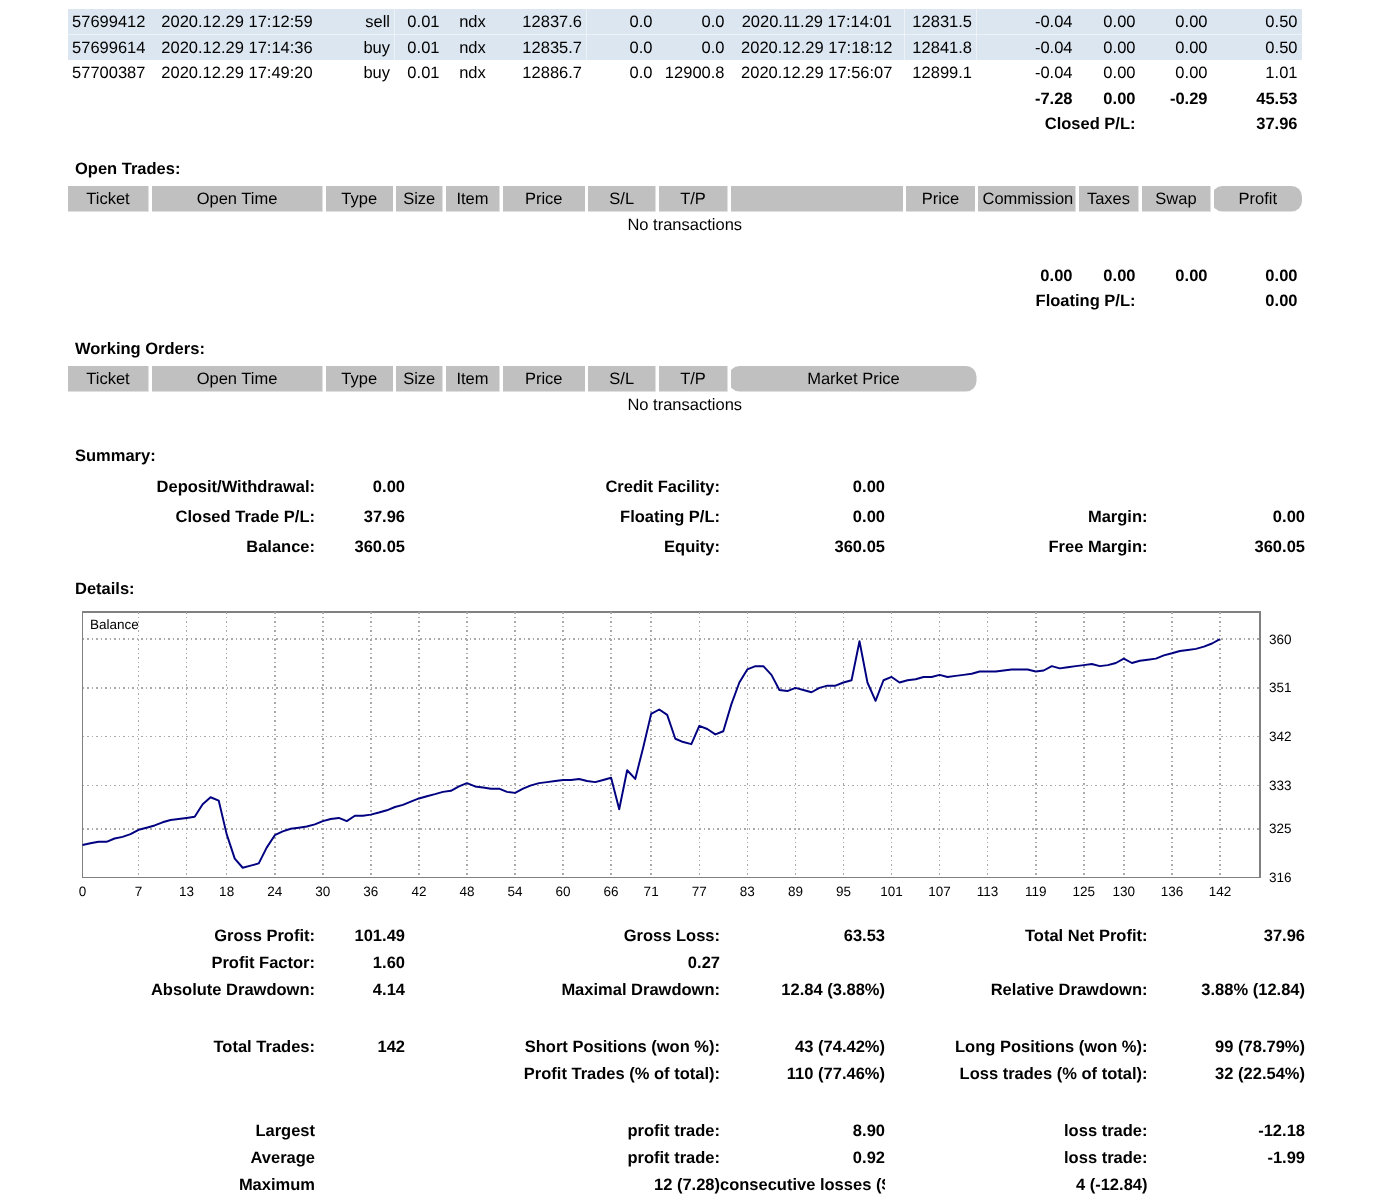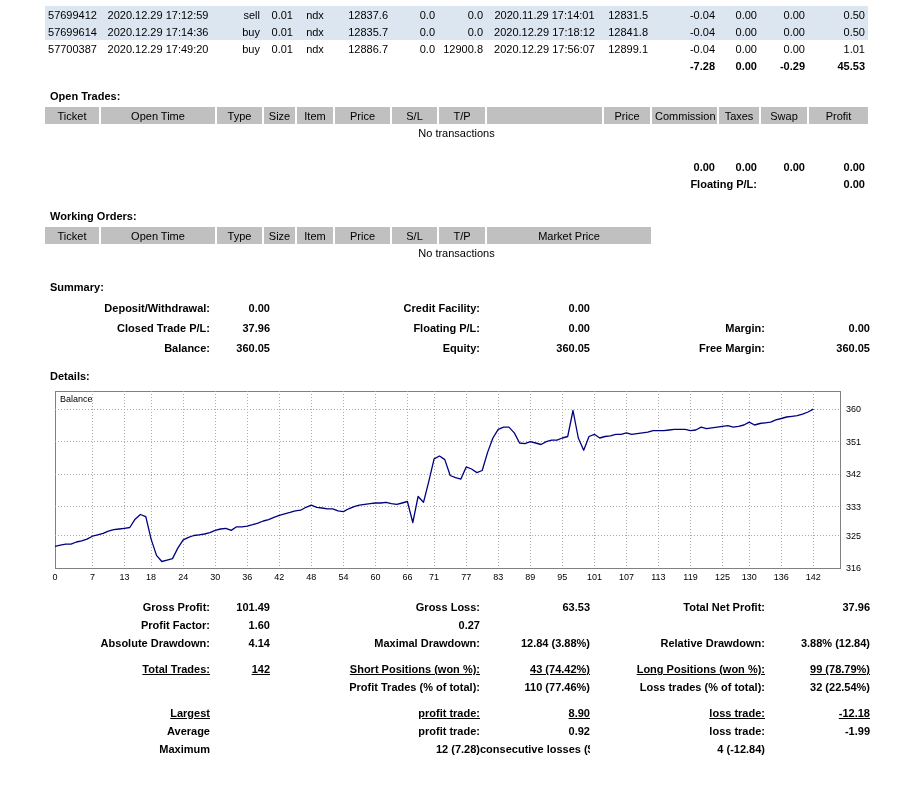--- a/index.html
+++ b/index.html
@@ -2,32 +2,32 @@
 <html style="--header-bg: #c0c0c0; --row-alt: #dce6f0;"><head>
 <meta charset="utf-8">
 <style>
   html,body{margin:0;padding:0;background:#fff;}
   body{font-family:"Liberation Sans", sans-serif; font-size:11px; color:#000;}
   .page{width:920px;height:799px;position:relative;overflow:hidden;background:#fff;}
   .content{padding:6px 0 9px 45px;}
   table.tt{border-collapse:collapse;table-layout:fixed;width:823px;}
   table.tt td, table.tt th{padding:1px 3px;height:15px;overflow:hidden;white-space:nowrap;font-size:11px;}
   table.tt th{background:var(--header-bg,#c0c0c0);border-right:2px solid #fff;font-weight:normal;text-align:center;}
-  table.tt th:last-child{border-right:none;}
+  table.tt th:last-child{border-right:none;border-radius:7px;}
   td.c{text-align:center}
   td.r{text-align:right}
   tr.alt td{background:var(--row-alt,#dce6f0);}
   .b{font-weight:bold;}
   .section-title{font-weight:bold;margin:16px 0 5px 5px;}
   .mt-sm{margin-top:18px;}
   .mt-md{margin-top:20px;}
   .grid6{display:grid;grid-template-columns:165px 60px 210px 110px 175px 105px;line-height:20px;}
   .grid6 > div{text-align:right;font-weight:bold;white-space:nowrap;overflow:hidden;}
   .statrow{line-height:18px;}
-  .statrow.gap{margin-top:8px;text-decoration:underline;}
+  .statrow.gap{margin-top:20px;}
   .chartwrap{margin:6px 0 0 5px;width:815px;height:198px;}
   .spacer-row td{height:6px;padding:0;}
   .plrow td{padding-top:5px;}
 </style>
 </head>
 <body>
 
 <div class="page">
   <div class="content">
 
@@ -96,20 +96,24 @@
             <td class="r">0.00</td>
             <td class="r">0.00</td>
             <td class="r">1.01</td>
           </tr>
           <tr>
             <td colspan="10"></td>
             <td class="r b">-7.28</td>
             <td class="r b">0.00</td>
             <td class="r b">-0.29</td>
             <td class="r b">45.53</td>
+          </tr>
+          <tr class="plrow">
+            <td class="r b" colspan="12">Closed P/L:</td>
+            <td class="r b" colspan="2">37.96</td>
           </tr>
         </tbody>
     </table>
 
     <div class="section-title">Open Trades:</div>
     <table class="tt">
       <colgroup>
           <col style="width: 55px;">
           <col style="width: 116px;">
           <col style="width: 47px;">

